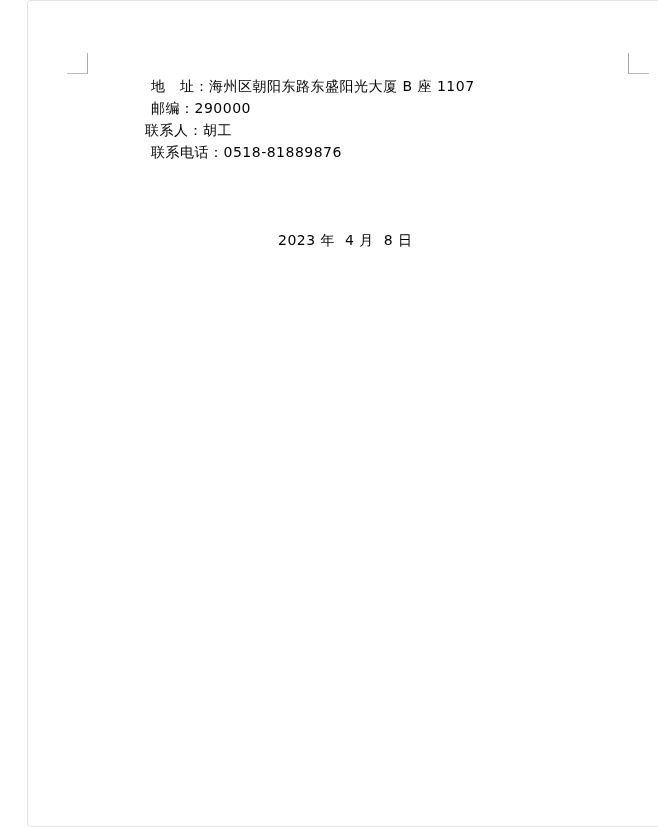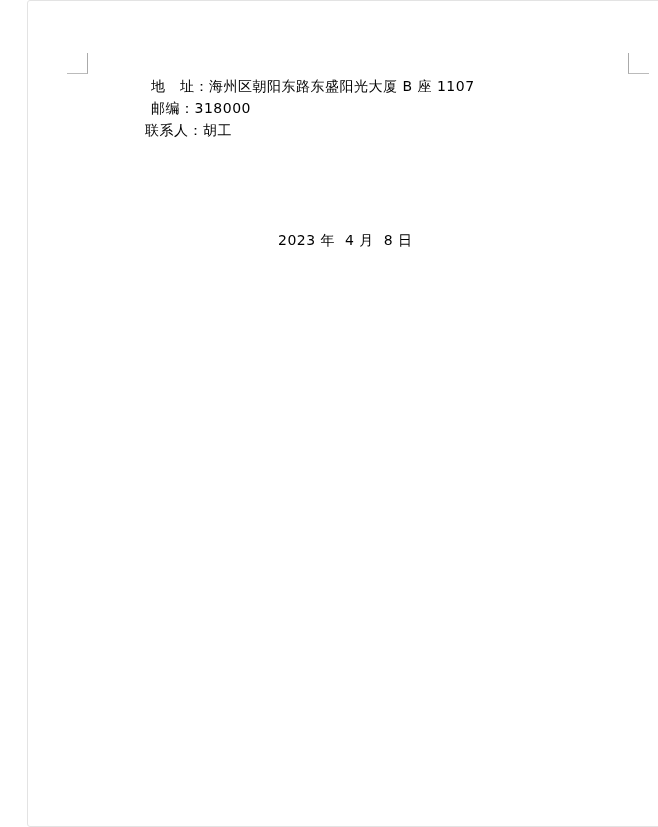--- a/index.html
+++ b/index.html
@@ -52,21 +52,22 @@
 </head>
 <body>
 
 <div class="page">
 
   <div class="crop-mark tl"></div>
   <div class="crop-mark tr"></div>
 
   <div class="line l-address">地　址：海州区朝阳东路东盛阳光大厦 B 座 1107</div>
 
-  <div class="line l-postcode">邮编：318000</div>
+  <div class="line l-postcode">邮编：290000</div>
 
   <div class="line l-contact">联系人：胡工</div>
 
+  <div class="line l-phone">联系电话：0518-81889876</div>
 
 
   <div class="line l-date">2023 年  4 月  8 日</div>
 
 </div>
 
 </body></html>

